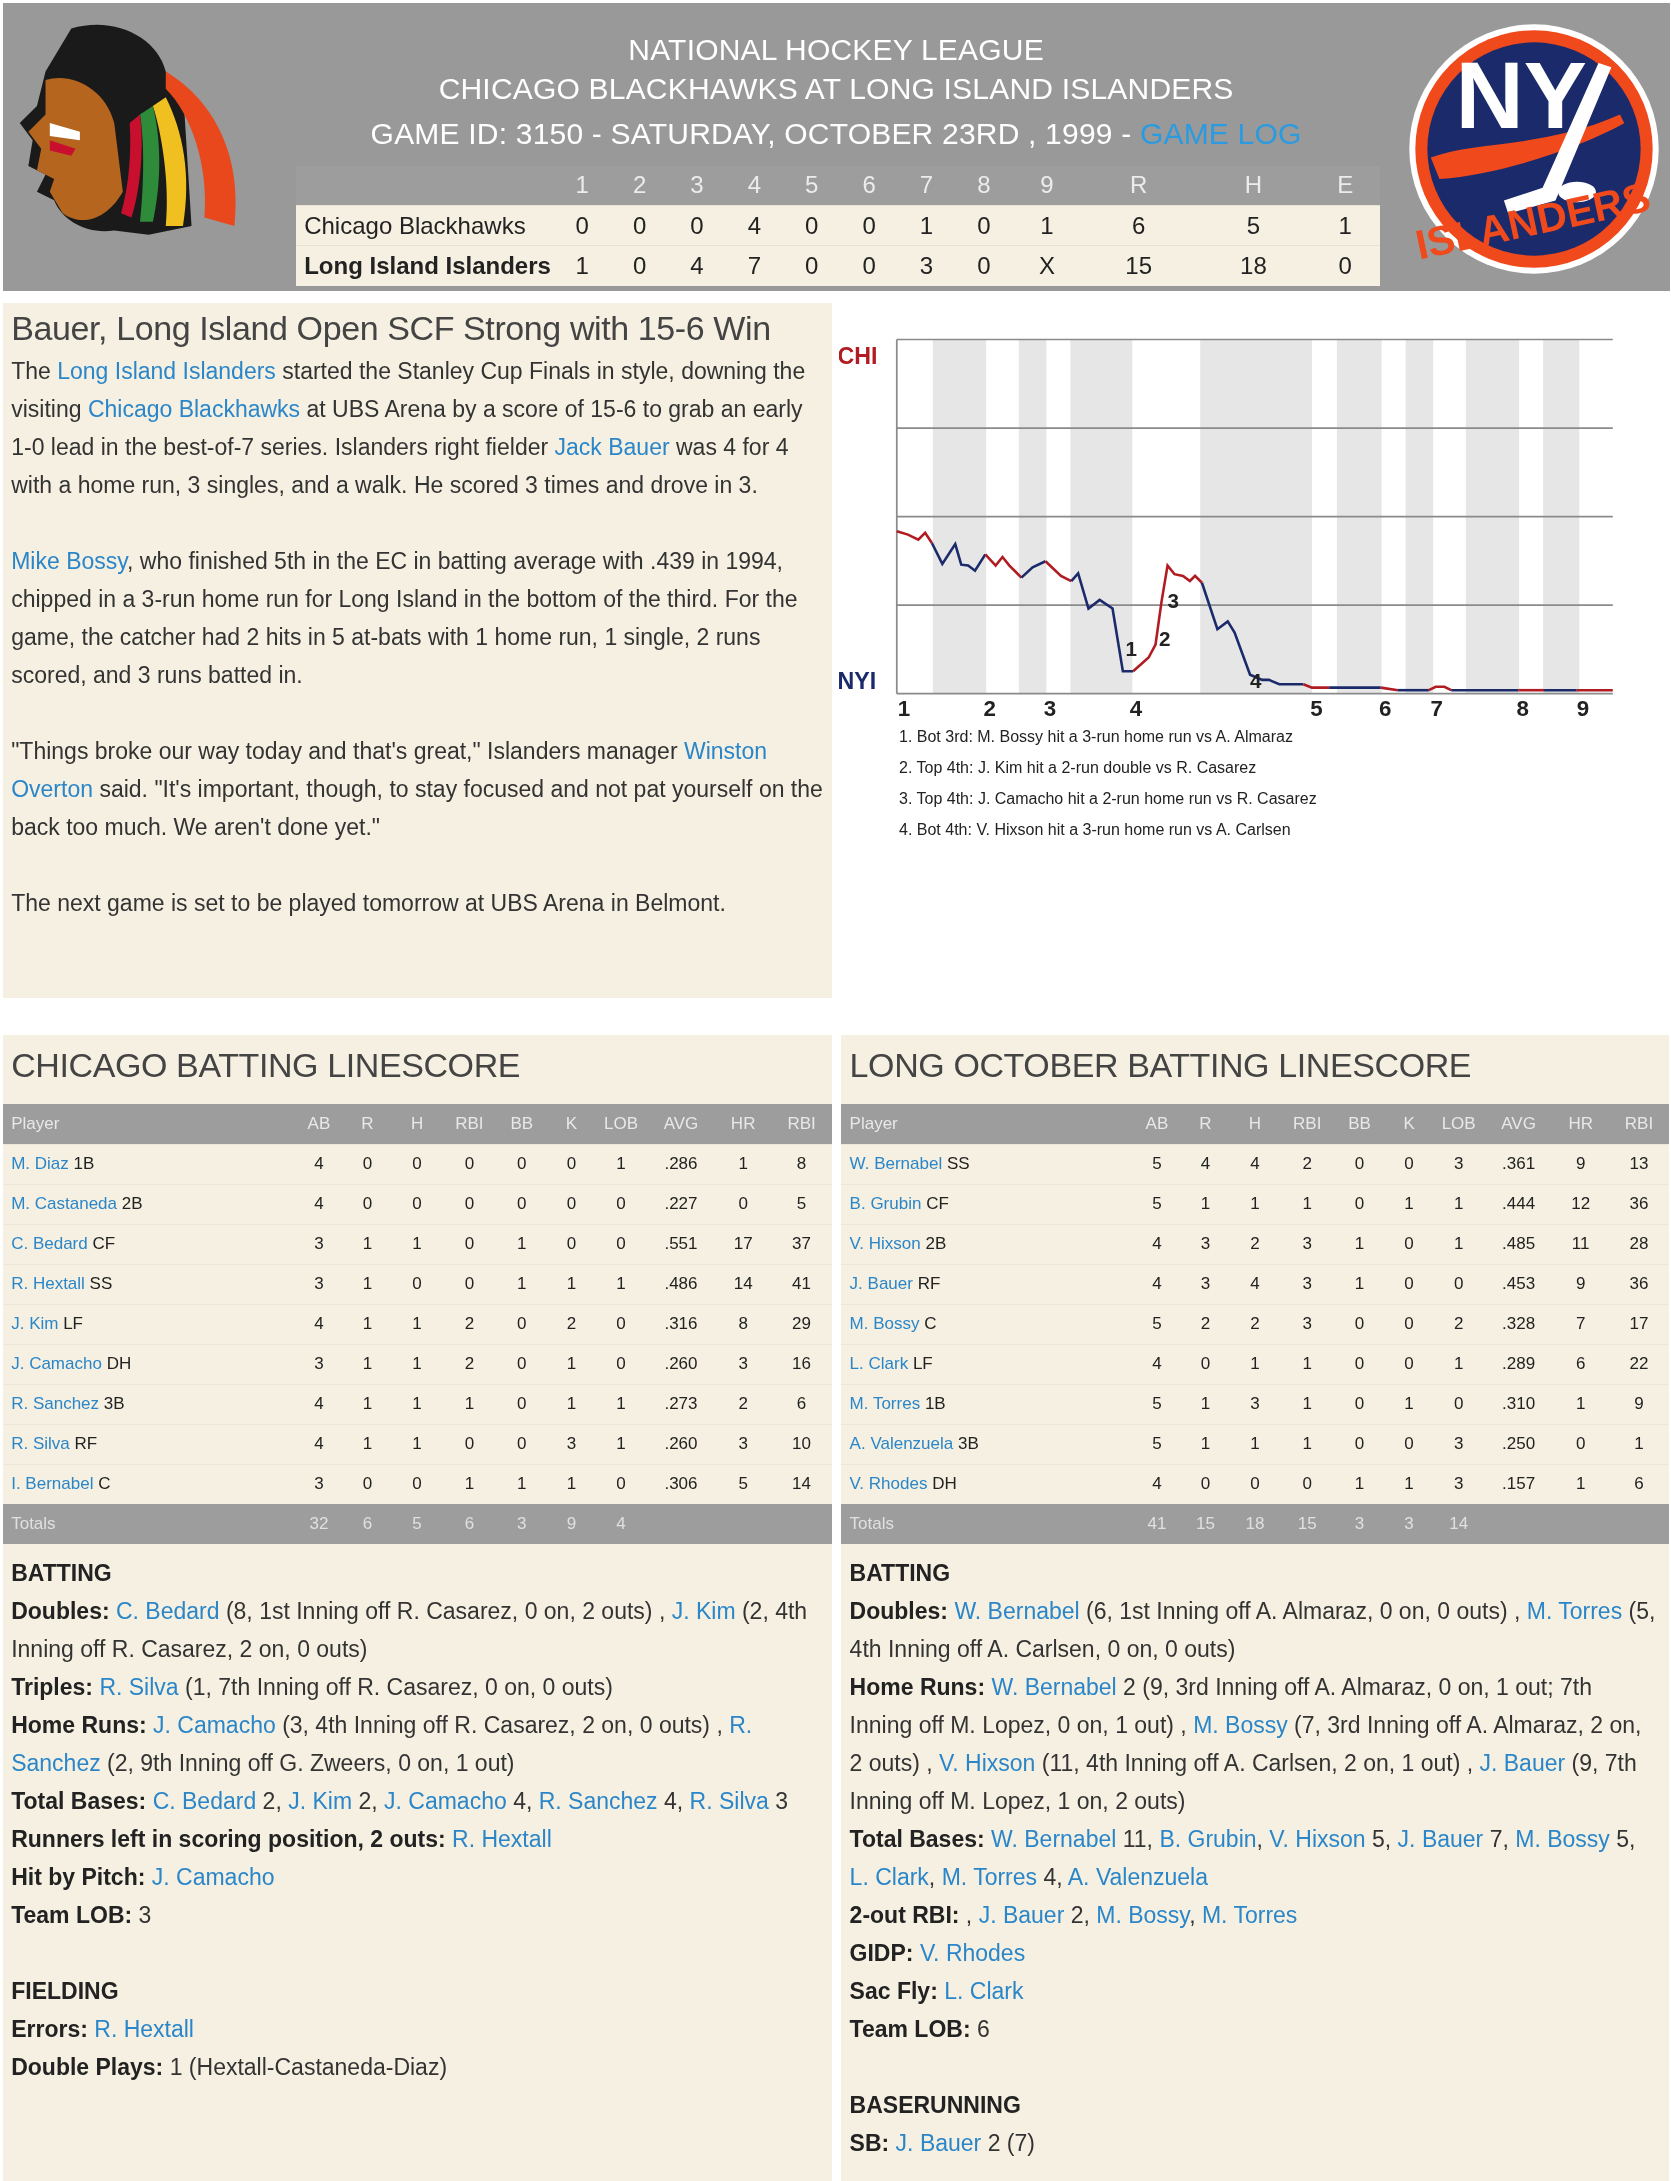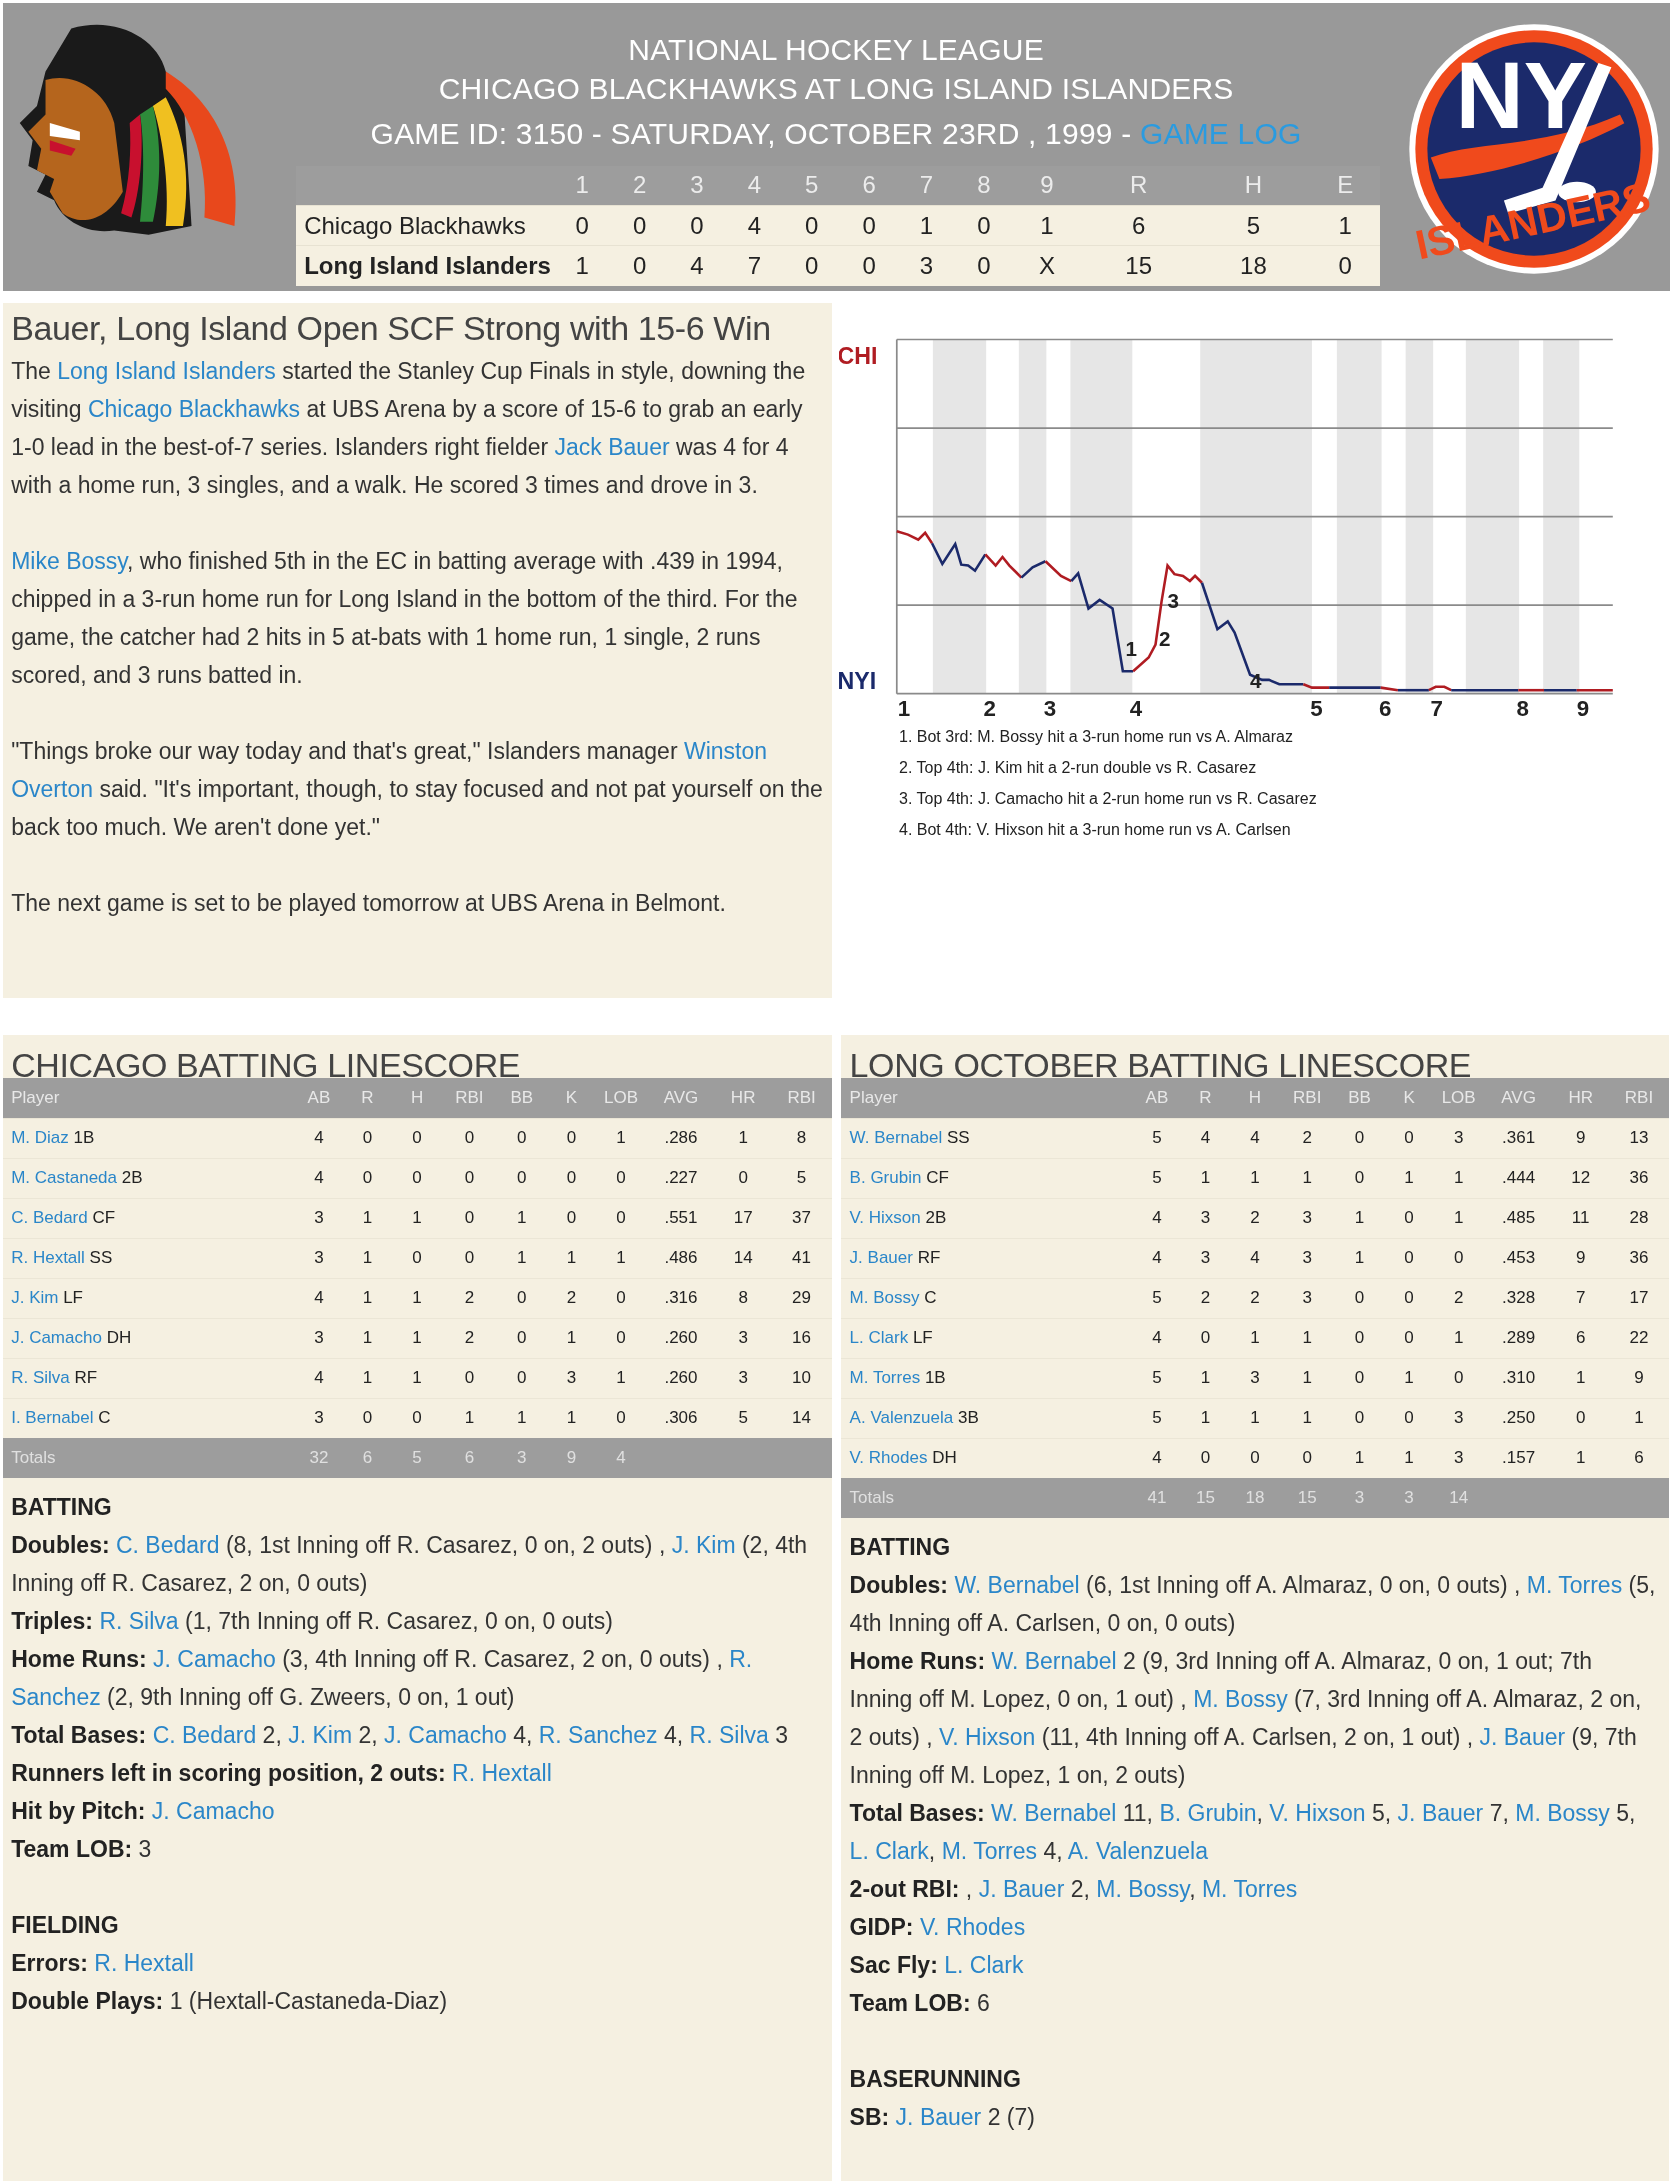--- a/index.html
+++ b/index.html
@@ -55,21 +55,21 @@
     font-size: 16px; line-height: 31px; color: #222;
   }
 
   
   .team-panel {
     position: absolute; top: 1035px; background: #f5f0e1; height: 1146px;
   }
   #chi-panel { left: 2.6px; width: 829px; }
   #nyi-panel { left: 841px; width: 828px; }
   .panel-title {
-    font-size: 34px; color: #444; height: 43px; line-height: 60px; padding-left: 8.6px;
+    font-size: 34px; color: #444; height: 69px; line-height: 60px; padding-left: 8.6px;
     letter-spacing: -0.4px;
   }
   .bat-table { border-collapse: collapse; width: 100%; font-size: 17px; }
   .bat-table thead tr { background: #9d9d9d; height: 40px; }
   .bat-table th { color: #e8e8e8; font-weight: normal; text-align: center; }
   .bat-table th.pl { text-align: left; padding-left: 8.6px; }
   .bat-table tbody tr { height: 40px; border-top: 1.7px solid #ebe6d6; }
   .bat-table td { text-align: center; }
   .bat-table td.pl { text-align: left; padding-left: 8.6px; width: 267px; }
   .bat-table tfoot tr { background: #9d9d9d; height: 40px; }
@@ -333,20 +333,33 @@
           <td>1</td>
           <td>2</td>
           <td>0</td>
           <td>1</td>
           <td>0</td>
           <td>.260</td>
           <td>3</td>
           <td>16</td>
         </tr>
         <tr>
+          <td class="pl"><a class="link">R. Sanchez</a> <span>3B</span></td>
+          <td>4</td>
+          <td>1</td>
+          <td>1</td>
+          <td>1</td>
+          <td>0</td>
+          <td>1</td>
+          <td>1</td>
+          <td>.273</td>
+          <td>2</td>
+          <td>6</td>
+        </tr>
+        <tr>
           <td class="pl"><a class="link">R. Silva</a> <span>RF</span></td>
           <td>4</td>
           <td>1</td>
           <td>1</td>
           <td>0</td>
           <td>0</td>
           <td>3</td>
           <td>1</td>
           <td>.260</td>
           <td>3</td>

